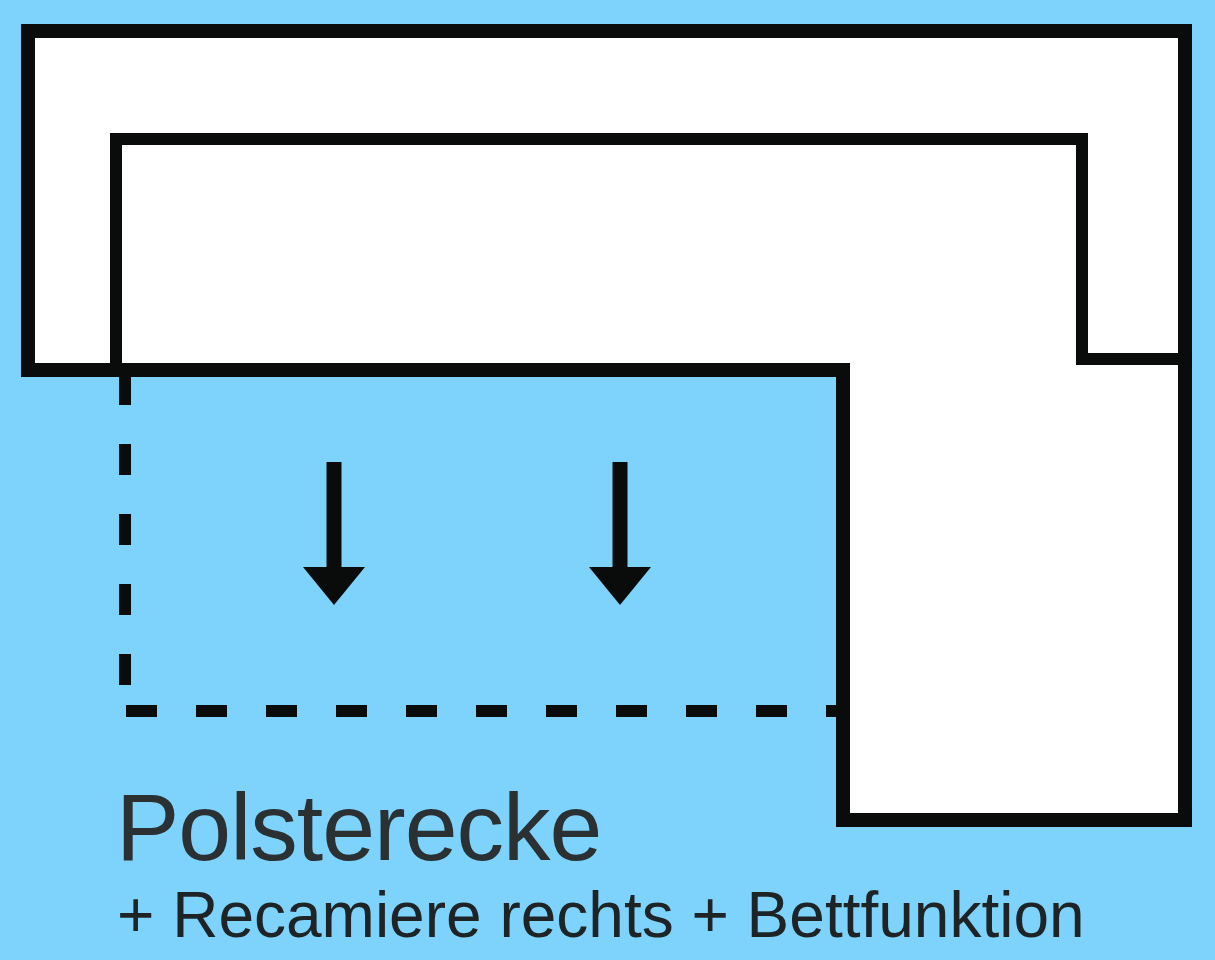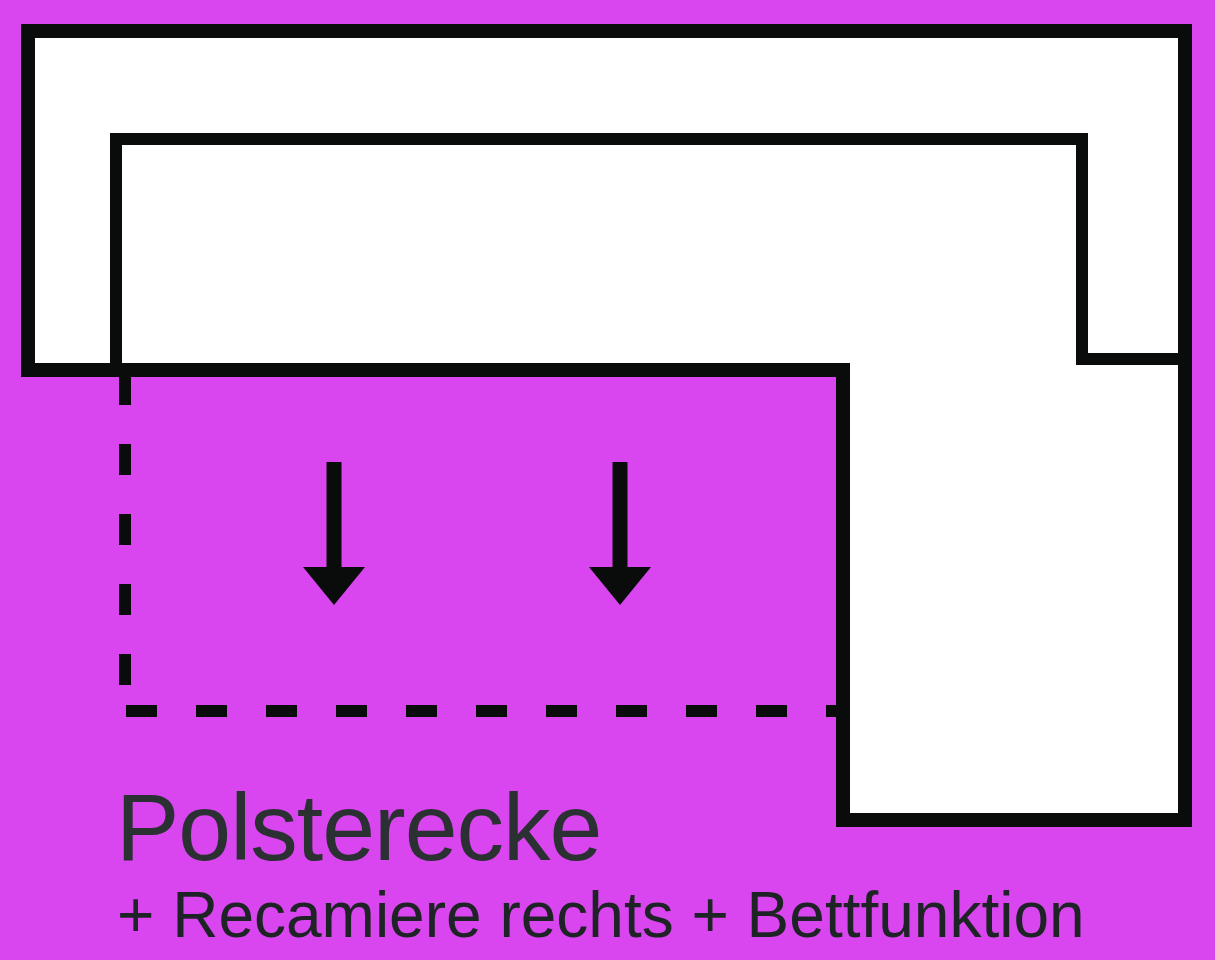--- a/index.html
+++ b/index.html
@@ -4,21 +4,21 @@
 <style>
   html, body {
     margin: 0;
     padding: 0;
     background: #ffffff;
   }
   .stage {
     position: relative;
     width: 1215px;
     height: 960px;
-    background: #d946ef;
+    background: #7dd3fc;
     overflow: hidden;
   }
   svg {
     display: block;
   }
   .title-text {
     font-family: "Liberation Sans", "DejaVu Sans", sans-serif;
     font-weight: 400;
     letter-spacing: -1px;
   }

